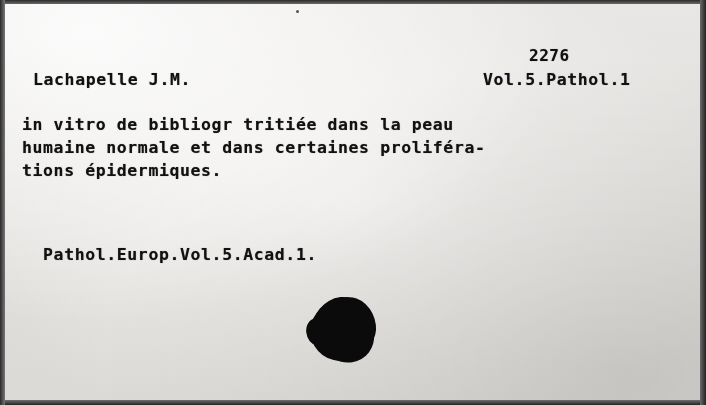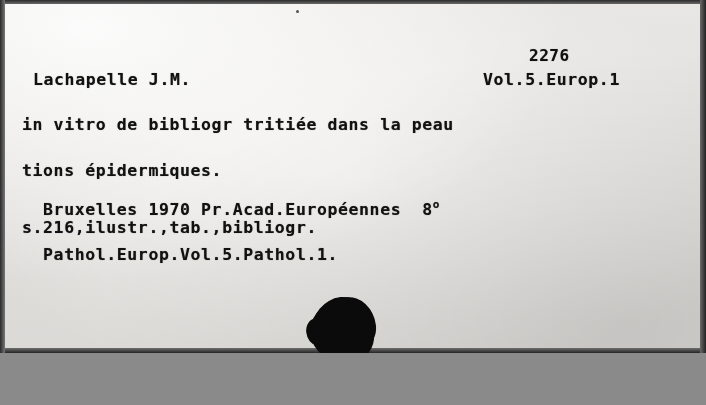--- a/index.html
+++ b/index.html
@@ -3,21 +3,21 @@
 <meta charset="utf-8">
 <style>
   html, body {
     margin: 0;
     padding: 0;
     background: #8a8a8a;
   }
   .card {
     position: relative;
     width: 706px;
-    height: 353px;
+    height: 405px;
     overflow: hidden;
     background: #f2f0ee;
     font-family: "DejaVu Sans Mono", monospace;
     color: #121212;
   }
   
   .card::before {
     content: "";
     position: absolute;
     inset: 0;
@@ -124,25 +124,24 @@
   <div class="edge edge-left"></div>
   <div class="edge edge-right"></div>
 
   <div class="corner-mark"></div>
 
   <div class="text-layer">
 
     <div class="line num">2276</div>
 
     <div class="line author">Lachapelle J.M.</div>
-    <div class="line vol">Vol.5.Europ.1</div>
+    <div class="line vol">Vol.5.Pathol.1</div>
 
     <div class="line t2">in vitro de bibliogr tritiée dans la peau</div>
+    <div class="line t3">humaine normale et dans certaines proliféra-</div>
     <div class="line t4">tions épidermiques.</div>
 
-    <div class="line imp"><span>  Bruxelles 1970 Pr.Acad.Européennes  8</span><span class="sup">o</span></div>
 
-    <div class="line coll">s.216,ilustr.,tab.,bibliogr.</div>
-    <div class="line series">  Pathol.Europ.Vol.5.Pathol.1.</div>
+    <div class="line series">  Pathol.Europ.Vol.5.Acad.1.</div>
   </div>
 
   <div class="blot"></div>
 </div>
 
 </body></html>

